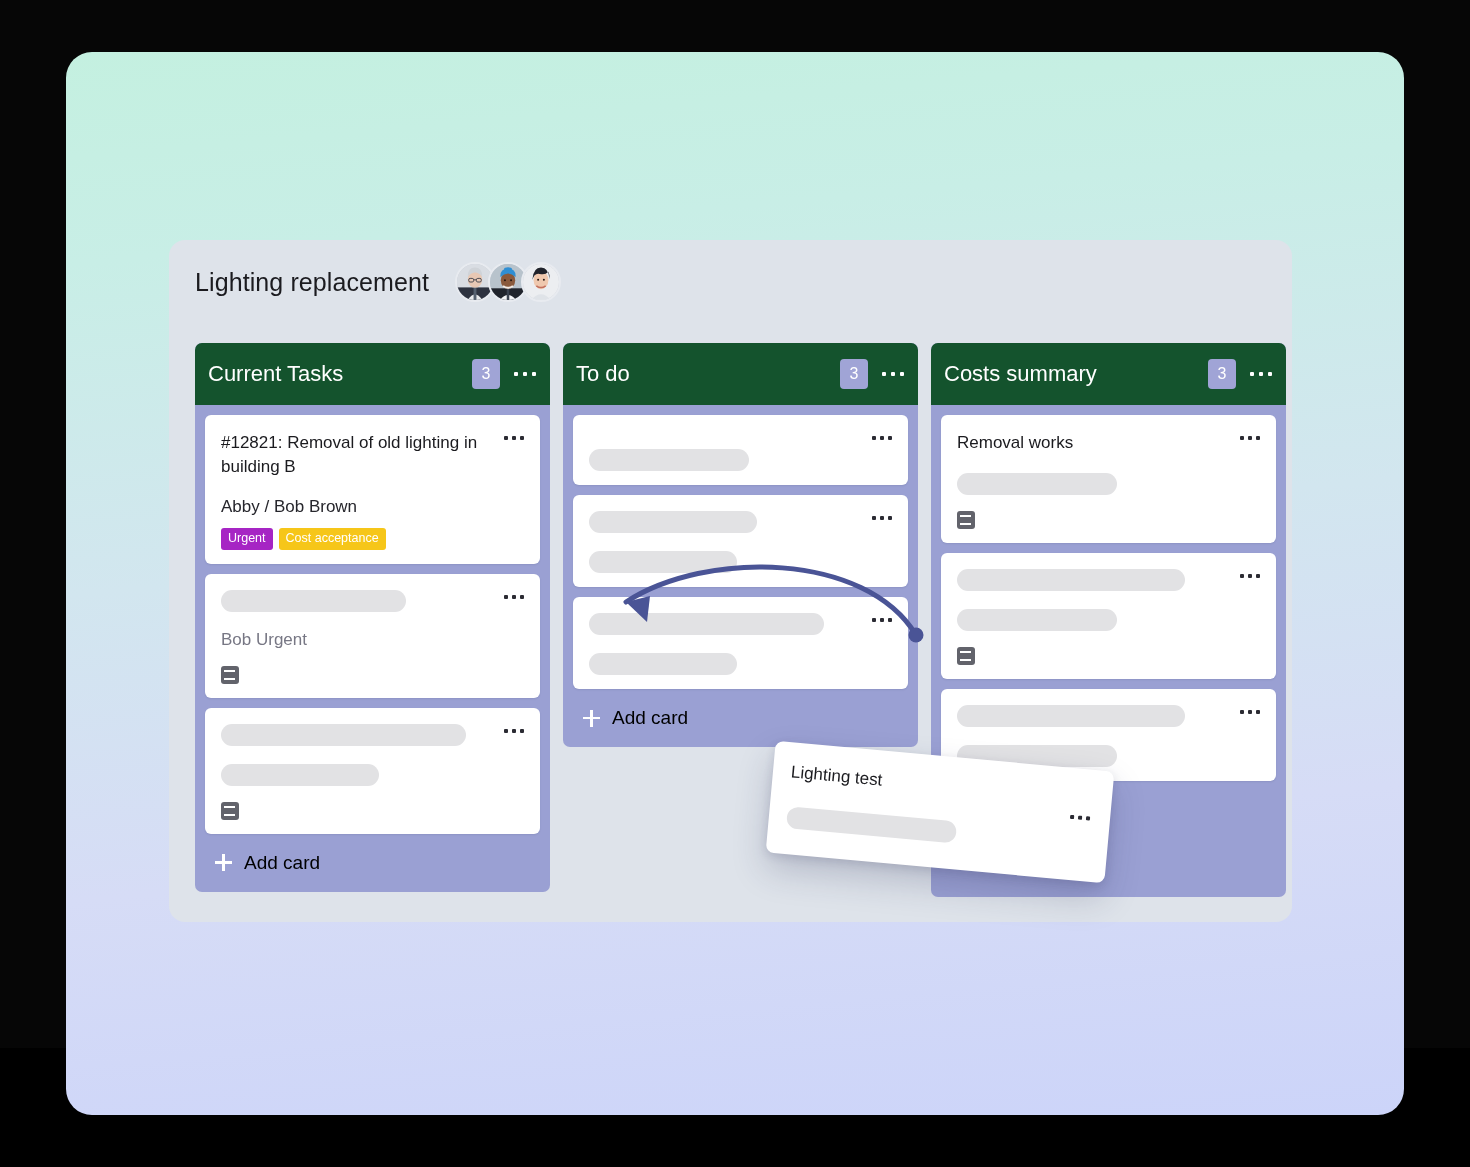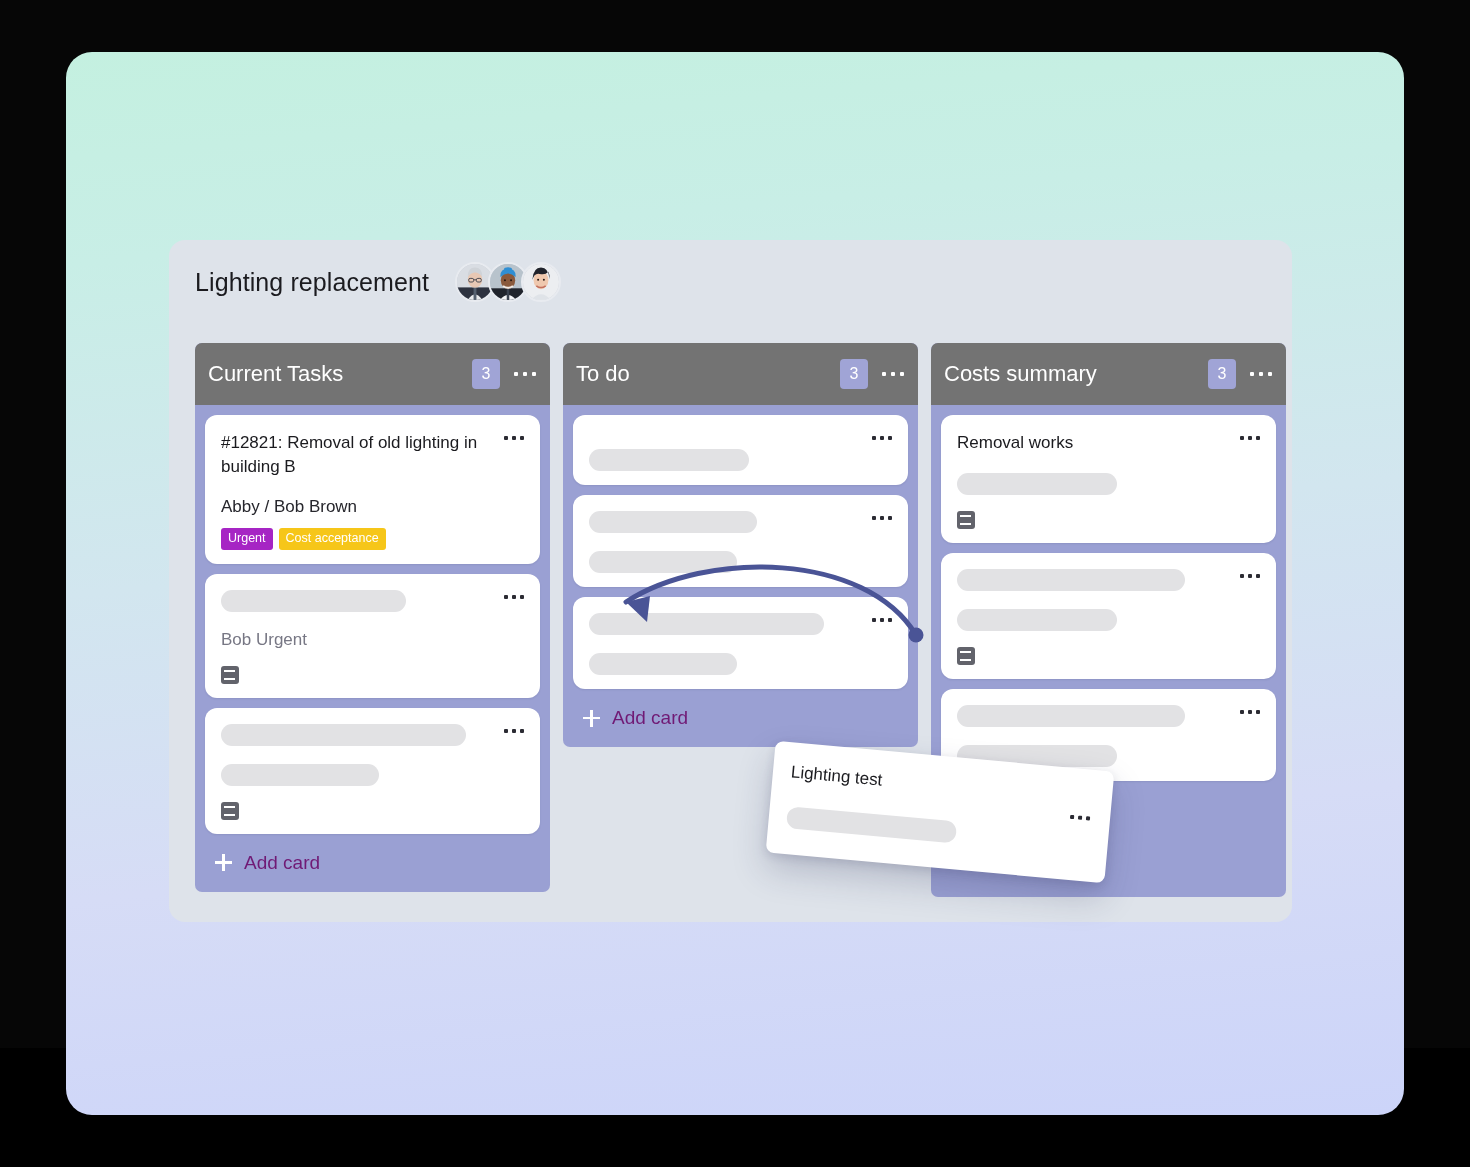--- a/index.html
+++ b/index.html
@@ -81,21 +81,21 @@
     background: #9aa0d3;
     border-radius: 7px;
     display: flex;
     flex-direction: column;
     overflow: hidden;
     align-self: flex-start;
   }
 
   .column-header {
     height: 62px;
-    background: #737373;
+    background: #14532d;
     display: flex;
     align-items: center;
     padding: 0 14px 0 13px;
   }
   .column-title {
     font-size: 22px;
     color: #ffffff;
     font-weight: 400;
     flex: 1;
     white-space: nowrap;
@@ -115,21 +115,21 @@
 
   .column-body {
     padding: 10px 10px 0 10px;
     display: flex;
     flex-direction: column;
     gap: 10px;
   }
 
   .card {
     background: #ffffff;
-    border-radius: 12px;
+    border-radius: 6px;
     padding: 16px 16px 14px 16px;
     position: relative;
     box-shadow: 0 1px 2px rgba(30,35,70,0.10);
   }
 
   .card-menu-icon {
     position: absolute;
     top: 20px; right: 16px;
     width: 20px; height: 6px;
     display: flex;
@@ -189,21 +189,21 @@
     width: 11px; height: 2px;
     background: #ffffff;
     box-shadow: 0 4px 0 -1px #ffffff, 0 8px 0 0 #ffffff;
   }
 
   .add-card {
     display: flex;
     align-items: center;
     gap: 12px;
     padding: 18px 10px 18px 20px;
-    color: #701a75;
+    color: #000000;
     font-size: 19px;
     cursor: pointer;
     user-select: none;
   }
   .plus-icon {
     position: relative;
     width: 17px; height: 17px;
     flex: none;
   }
   .plus-icon::before, .plus-icon::after {

